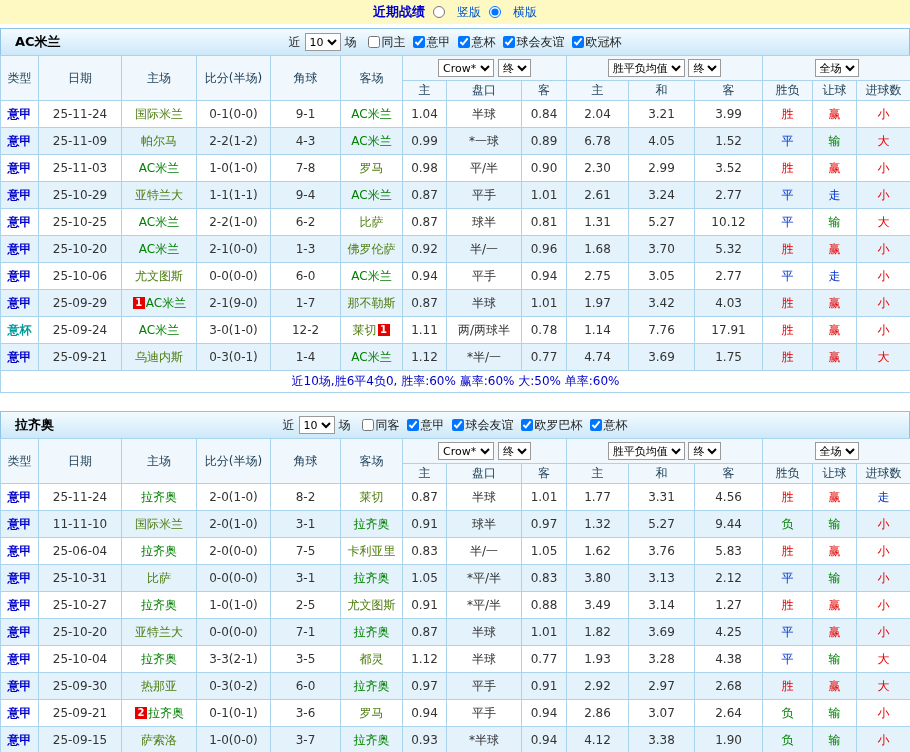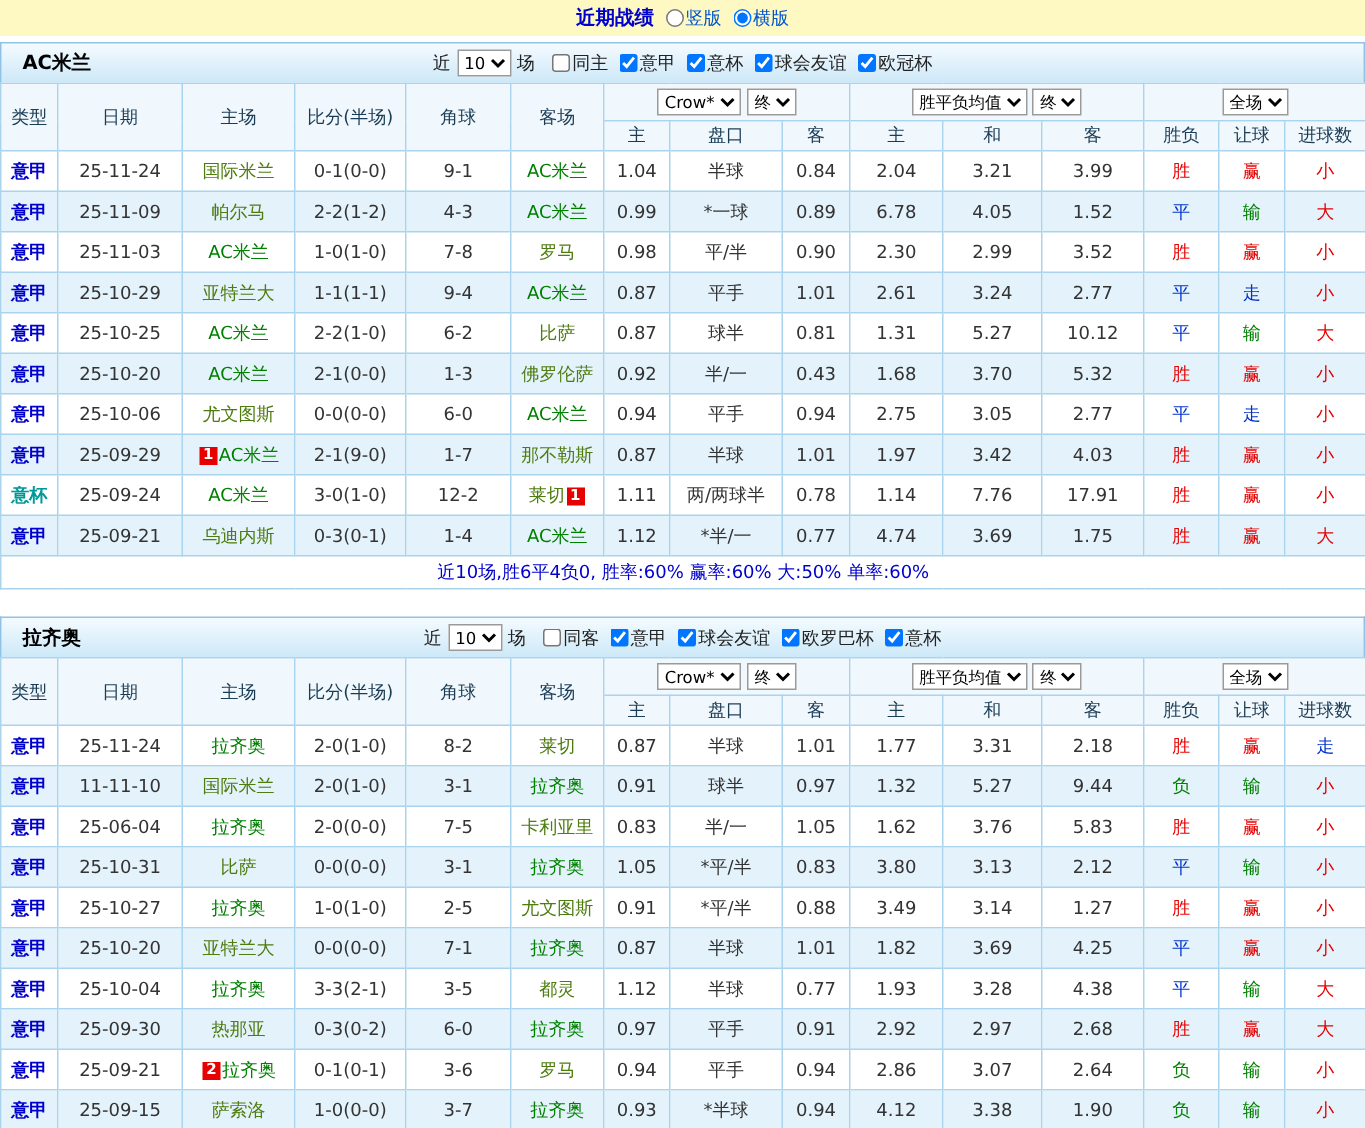--- a/index.html
+++ b/index.html
@@ -2,21 +2,21 @@
 <html><head>
 <meta charset="utf-8">
 <style>
   * { box-sizing: border-box; }
   html,body { margin:0; padding:0; }
   body { width:910px; min-height:752px; background:#fff;
          font-family:"DejaVu Sans","Liberation Sans",sans-serif; font-size:12px; color:#222; }
 
   .top-bar { height:24px; background:#fef9c3; display:flex; align-items:center; justify-content:center; gap:8px; }
   .page-title { font-size:13px; font-weight:bold; color:#0000cc; }
-  .radio-opt { display:inline-flex; align-items:center; gap:1px; font-size:12px; color:#0055cc; cursor:pointer; }
+  .radio-opt { display:inline-flex; align-items:center; gap:12px; font-size:12px; color:#0055cc; cursor:pointer; }
   .radio-opt input { width:12px; height:12px; margin:0; }
 
   .section { margin-top:4px; }
   .section + .section { margin-top:18px; }
   .section-bar { position:relative; height:27px; border:1px solid #8fc2e4; border-bottom:none;
                  background:linear-gradient(#f4fbff,#cde8f8);
                  display:flex; align-items:center; justify-content:center; font-size:12px; }
   .team-title { position:absolute; left:14px; font-size:13px; font-weight:bold; color:#000; }
   .count-select,.hdr-select { font-size:11px; height:18px; border:1px solid #9a9a9a; background:#fff; font-family:inherit; }
   .bar-controls { display:inline-flex; align-items:center; gap:4px; }
@@ -228,21 +228,21 @@
         </tr>
         <tr class="alt">
           <td class="type-cell" style="color: rgb(0, 0, 204);">意甲</td>
           <td>25-10-20</td>
           <td><span class="team-green">AC米兰</span></td>
           <td class="score">2-1(0-0)</td>
           <td>1-3</td>
           <td><span class="team-plain">佛罗伦萨</span></td>
           <td class="odds">0.92</td>
           <td class="handicap">半/一</td>
-          <td class="odds">0.43</td>
+          <td class="odds">0.96</td>
           <td class="odds">1.68</td>
           <td class="odds">3.70</td>
           <td class="odds">5.32</td>
           <td class="res" style="color: rgb(230, 0, 0);">胜</td>
           <td class="res" style="color: rgb(230, 0, 0);">赢</td>
           <td class="res" style="color: rgb(230, 0, 0);">小</td>
         </tr>
         <tr>
           <td class="type-cell" style="color: rgb(0, 0, 204);">意甲</td>
           <td>25-10-06</td>
@@ -409,21 +409,21 @@
           <td>25-11-24</td>
           <td><span class="team-green">拉齐奥</span></td>
           <td class="score">2-0(1-0)</td>
           <td>8-2</td>
           <td><span class="team-plain">莱切</span></td>
           <td class="odds">0.87</td>
           <td class="handicap">半球</td>
           <td class="odds">1.01</td>
           <td class="odds">1.77</td>
           <td class="odds">3.31</td>
-          <td class="odds">2.18</td>
+          <td class="odds">4.56</td>
           <td class="res" style="color: rgb(230, 0, 0);">胜</td>
           <td class="res" style="color: rgb(230, 0, 0);">赢</td>
           <td class="res" style="color: rgb(0, 51, 204);">走</td>
         </tr>
         <tr class="alt">
           <td class="type-cell" style="color: rgb(0, 0, 204);">意甲</td>
           <td>11-11-10</td>
           <td><span class="team-plain">国际米兰</span></td>
           <td class="score">2-0(1-0)</td>
           <td>3-1</td>

